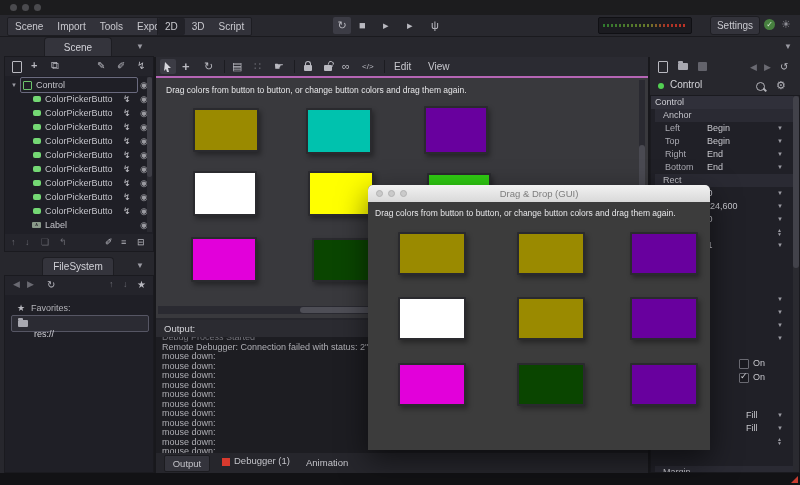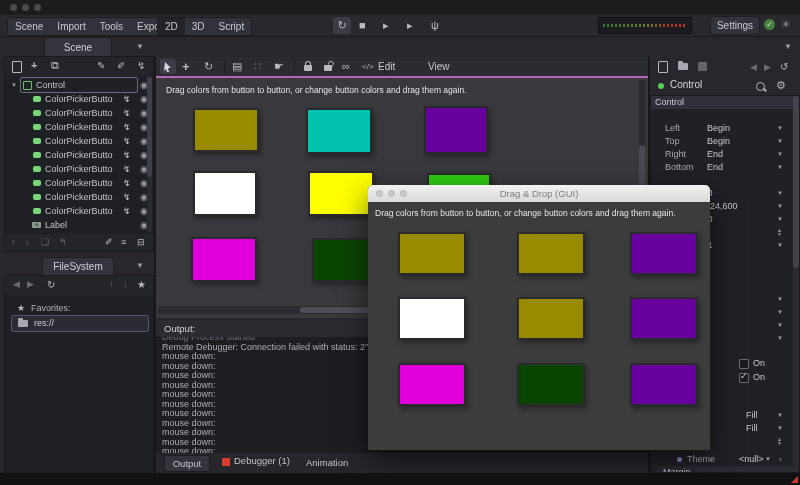--- a/index.html
+++ b/index.html
@@ -245,21 +245,21 @@
       <span class="abs toolicon vpi-dim" style="left:118px;font-size:9px">↓</span>
       <span class="abs toolicon" style="left:132px;font-size:10px">★</span>
     </div>
     <div class="abs well" style="left:0;top:19px;width:148px;height:177px">
       <div class="abs trow" style="left:0;top:6px;width:148px">
         <span class="abs" style="left:12px;top:0;font-size:9px;color:#b9b9c0">★</span>
         <span class="abs" style="left:26px;top:0;color:#b3b3b9">Favorites:</span>
       </div>
       <div class="abs fsrow-sel trow" style="left:6px;top:20px;width:136px;height:15px;line-height:15px">
         <span class="abs folder" style="left:6px"></span>
-        <span class="abs" style="left:22px;top:0;color:#d0d0d6">res://</span>
+        <span class="abs" style="left:22px;top:11px;color:#d0d0d6">res://</span>
       </div>
     </div>
   </div>
 
   <div class="abs vptool" style="left:156px;top:57px;width:492px;height:19px">
     <span class="abs activebox" style="left:4px;top:2px;width:16px;height:15px">
       <svg width="16" height="15">
           <polygon points="5,3 11,9 8,9 9,13 7,13 6,10 4,12" fill="#d6d6dc"></polygon>
         </svg>
     </span>
@@ -268,21 +268,21 @@
     <span class="abs vpsep" style="left:68px"></span>
     <span class="abs vpi" style="left:76px">▤</span>
     <span class="abs vpi vpi-dim" style="left:98px">∷</span>
     <span class="abs vpi" style="left:118px">☛</span>
     <span class="abs vpsep" style="left:138px"></span>
     <span class="abs padlock" style="left:148px"></span>
     <span class="abs padlock open" style="left:168px"></span>
     <span class="abs vpi" style="left:186px">∞</span>
     <span class="abs vpi" style="left:206px;font-size:8px">&lt;/&gt;</span>
     <span class="abs vpsep" style="left:228px"></span>
-    <span class="abs vpmenu" style="left:222px">Edit</span>
+    <span class="abs vpmenu" style="left:238px">Edit</span>
     <span class="abs vpmenu" style="left:272px">View</span>
   </div>
 
   <div class="abs canvas" style="left:156px;top:76px;width:492px;height:242px">
     <div class="abs pinkline" style="left:0;top:0;width:492px;height:2px"></div>
     <div class="abs hint nowrap" style="left:10px;top:9px;width:470px">Drag colors from button to button, or change button colors and drag them again.</div>
 
     <div class="abs cbtn" style="left: 37px; top: 32px; width: 62px; height: 40px; background: rgb(154, 138, 0);"></div>
     <div class="abs cbtn" style="left: 150px; top: 32px; width: 62px; height: 42px; background: rgb(0, 194, 174);"></div>
     <div class="abs cbtn" style="left: 268px; top: 30px; width: 60px; height: 44px; background: rgb(104, 0, 158);"></div>
@@ -335,20 +335,21 @@
   </div>
   <div class="abs" style="left:650px;top:77px;width:150px;height:18px">
     <span class="abs" style="left:8px;top:6px;width:6px;height:6px;border-radius:50%;background:#52d052"></span>
     <span class="abs" style="left:20px;top:2px;font-size:10px;color:#d4d4d9">Control</span>
     <span class="abs icon-search" style="left:106px"></span>
     <span class="abs" style="left:126px;top:2px;font-size:11px;color:#b3b3b9">⚙</span>
   </div>
 
   <div class="abs well" style="left:650px;top:95px;width:150px;height:378px;border:1px solid #1a1a1f;box-sizing:border-box;overflow:hidden;background:#202027">
     <div class="abs ins-sec" style="left:0;top:0;width:142px;height:13px;padding-left:4px">Control</div>
+    <div class="abs ins-sub" style="left:4px;top:13px;width:138px;height:13px;padding-left:8px;box-sizing:border-box">Anchor</div>
 
     <div class="abs" style="left:0;top:26px;width:142px;height:13px">
       <span class="abs ins-lab" style="left:14px">Left</span>
       <span class="abs ins-val" style="left:56px">Begin</span>
       <span class="abs ins-arr" style="left:126px">▼</span>
     </div>
     <div class="abs" style="left:0;top:39px;width:142px;height:13px">
       <span class="abs ins-lab" style="left:14px">Top</span>
       <span class="abs ins-val" style="left:56px">Begin</span>
       <span class="abs ins-arr" style="left:126px">▼</span>
@@ -357,20 +358,21 @@
       <span class="abs ins-lab" style="left:14px">Right</span>
       <span class="abs ins-val" style="left:56px">End</span>
       <span class="abs ins-arr" style="left:126px">▼</span>
     </div>
     <div class="abs" style="left:0;top:65px;width:142px;height:13px">
       <span class="abs ins-lab" style="left:14px">Bottom</span>
       <span class="abs ins-val" style="left:56px">End</span>
       <span class="abs ins-arr" style="left:126px">▼</span>
     </div>
 
+    <div class="abs ins-sub" style="left:4px;top:78px;width:138px;height:13px;padding-left:8px;box-sizing:border-box">Rect</div>
 
     <div class="abs" style="left:0;top:91px;width:142px;height:13px">
       <span class="abs ins-val" style="left:49px">0,0</span>
       <span class="abs ins-arr" style="left:126px">▼</span>
     </div>
     <div class="abs" style="left:0;top:104px;width:142px;height:13px">
       <span class="abs ins-val" style="left:49px">1024,600</span>
       <span class="abs ins-arr" style="left:126px">▼</span>
     </div>
     <div class="abs" style="left:0;top:117px;width:142px;height:13px">
@@ -413,27 +415,20 @@
       <span class="abs ins-arr" style="left:126px">▼</span>
     </div>
     <div class="abs" style="left:0;top:326px;width:142px;height:13px">
       <span class="abs ins-val" style="left:95px">Fill</span>
       <span class="abs ins-arr" style="left:126px">▼</span>
     </div>
     <div class="abs" style="left:0;top:339px;width:142px;height:13px">
       <span class="abs spin2" style="left:126px;top:2px">▲<br>▼</span>
     </div>
 
-    <div class="abs" style="left:0;top:357px;width:142px;height:13px">
-      <span class="abs" style="left:26px;top:4px;width:5px;height:5px;border-radius:50%;background:#8a8ac8"></span>
-      <span class="abs ins-lab" style="left:36px">Theme</span>
-      <span class="abs ins-val" style="left:88px">&lt;null&gt;</span>
-      <span class="abs ins-arr" style="left:114px">▼</span>
-      <span class="abs ins-arr" style="left:128px;font-size:8px">›</span>
-    </div>
     <div class="abs ins-sub" style="left:4px;top:370px;width:138px;height:13px;padding-left:8px;box-sizing:border-box">Margin</div>
 
     <div class="abs scroll-track" style="left:142px;top:0;width:6px;height:378px;background:#2a2a30">
       <div class="scroll-thumb" style="width:6px;height:172px;background:#42424a"></div>
     </div>
   </div>
 
   <div class="abs gwin" style="left:368px;top:185px;width:342px;height:265px">
     <div class="abs gtitle" style="left:0;top:0;width:342px">
       <div class="abs gdot" style="left:8px"></div>

